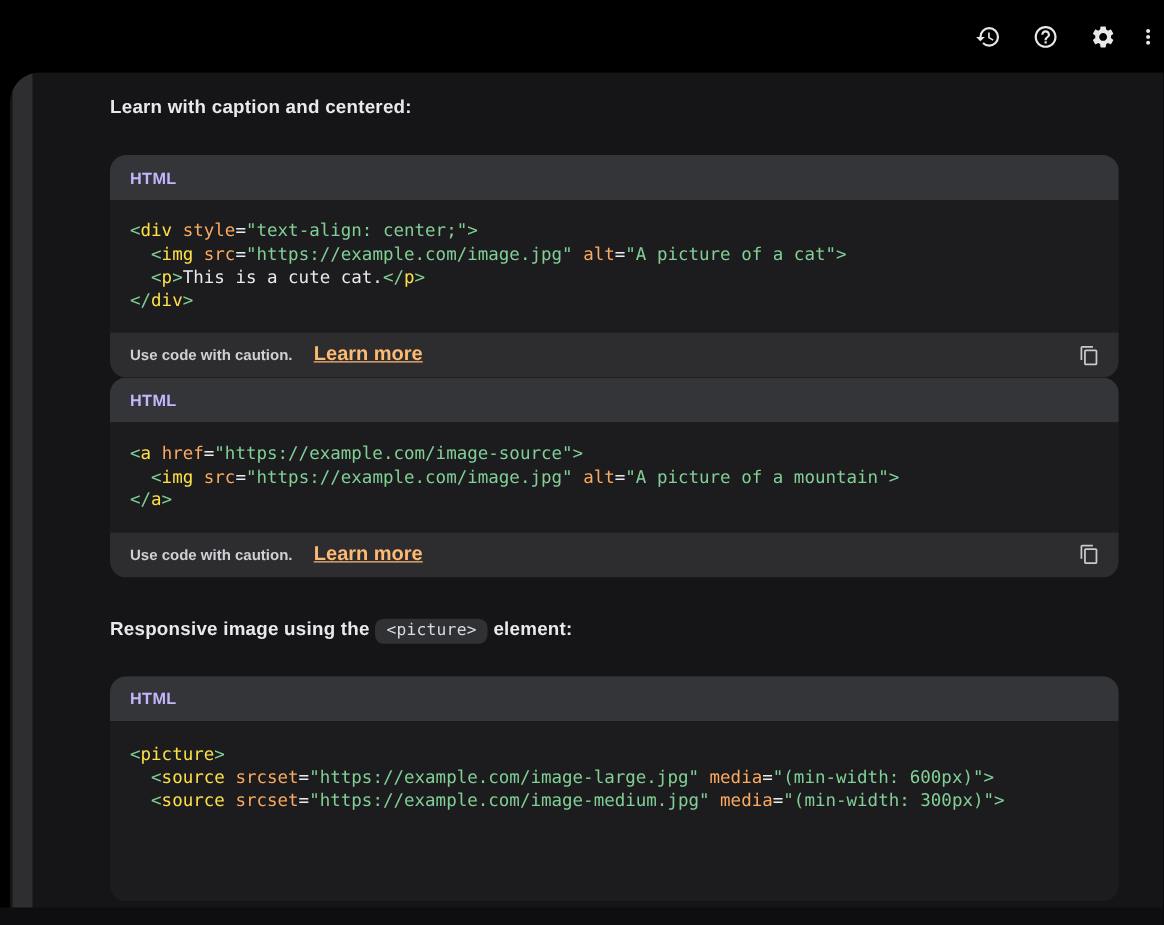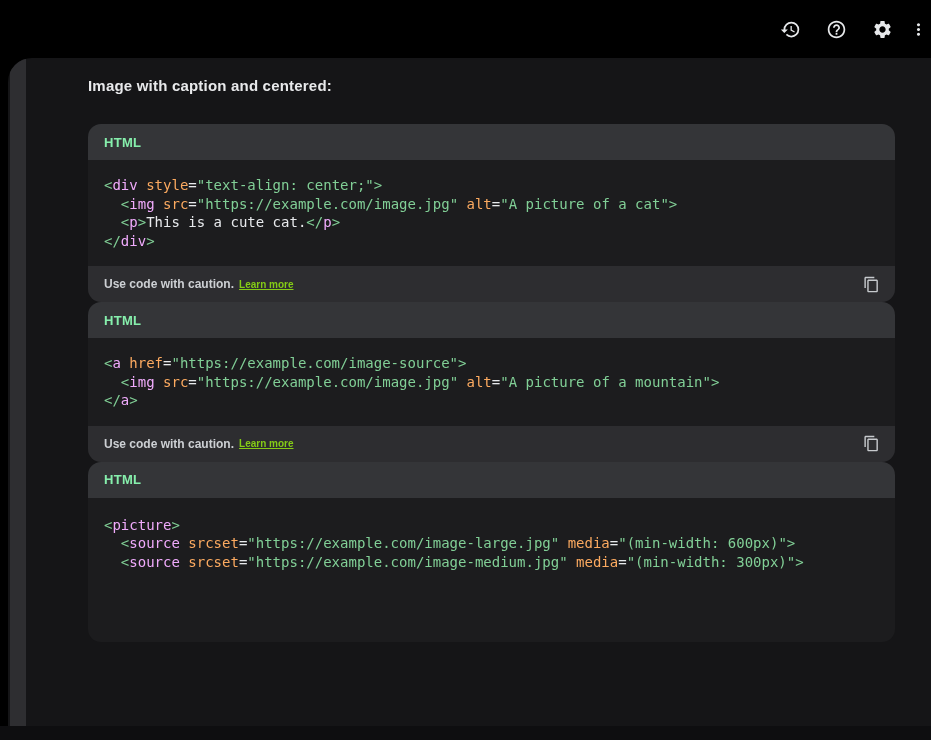--- a/index.html
+++ b/index.html
@@ -24,34 +24,34 @@
   .section-heading{margin:0 0 28px 0;font-size:15px;line-height:20px;font-weight:600;
                    color:#e8e9eb;letter-spacing:.2px;}
   .section + .section .section-heading{margin-top:30px;}
   .section:last-child .section-heading{line-height:24px;margin-bottom:24px;}
   .inline-code{font-family:"DejaVu Sans Mono",monospace;font-size:13px;font-weight:400;
                background:#303134;color:#d8dadd;border-radius:7px;padding:2px 9px 3px;}
 
   
   .codeblock{width:807px;border-radius:13px;overflow:hidden;}
   .code-header{height:36px;background:#343538;display:flex;align-items:center;padding:0 16px;}
-  .code-lang{font-size:13px;font-weight:600;color:#86efac;letter-spacing:.3px;}
+  .code-lang{font-size:13px;font-weight:600;color:#c4b5fd;letter-spacing:.3px;}
   .code-body{background:#1c1c1e;padding:16px 16px;}
   .section:last-child .code-body{padding-top:18px;min-height:110px;}
   .code-pre{margin:0;font-family:"DejaVu Sans Mono",monospace;font-size:14px;line-height:18.5px;
             white-space:pre;}
-  .tok-tag{color:#f0abfc;text-align:center;}
+  .tok-tag{color:#fde047;text-align:center;}
   .tok-attr{color:#fcaa60;margin-top:31px;}
   .tok-str{color:#81cf96;}
   .tok-punc{color:#81cf96;}
   .tok-eq,.tok-plain{color:#e8eaed;}
   .code-footer{height:36px;background:#2d2d30;display:flex;align-items:center;padding:0 8px 0 16px;text-align:center;}
   .caution-text{font-size:12px;font-weight:600;color:#cdd0d4;}
-  .learn-more{font-size:10px;font-weight:600;color:#84cc16;text-decoration:underline;
-              margin-left:5px;cursor:pointer;}
+  .learn-more{font-size:16px;font-weight:600;color:#fdba74;text-decoration:underline;
+              margin-left:17px;cursor:pointer;}
   .copy-btn{margin-left:auto;width:32px;height:32px;display:flex;align-items:center;
             justify-content:center;background:none;border:none;padding:0;cursor:pointer;}
   .copy-btn svg{width:17px;height:17px;fill:#c7cacd;}
 
   
   .bottom-strip{position:absolute;left:0;top:726px;width:931px;height:14px;background:#0e0e10;z-index:50;}
 </style>
 </head>
 <body>
 
@@ -87,21 +87,21 @@
             </svg>
         </span>
       </button>
     </div>
   </div>
 
   <div class="panel">
     <div class="scrollbar"></div>
     <div class="content" id="sections-root">
   <section class="section">
-    <h3 class="section-heading"><span>Image with caption and centered:</span></h3>
+    <h3 class="section-heading"><span>Learn with caption and centered:</span></h3>
     <div class="codeblock">
       <div class="code-header">
         <span class="code-lang">HTML</span>
       </div>
       <div class="code-body">
         <pre class="code-pre"><div class="code-line"><span class="tok-punc">&lt;</span><span class="tok-tag">div</span><span class="tok-plain"> </span><span class="tok-attr">style</span><span class="tok-eq">=</span><span class="tok-str">"text-align: center;"</span><span class="tok-punc">&gt;</span></div><div class="code-line"><span class="tok-plain">  </span><span class="tok-punc">&lt;</span><span class="tok-tag">img</span><span class="tok-plain"> </span><span class="tok-attr">src</span><span class="tok-eq">=</span><span class="tok-str">"https://example.com/image.jpg"</span><span class="tok-plain"> </span><span class="tok-attr">alt</span><span class="tok-eq">=</span><span class="tok-str">"A picture of a cat"</span><span class="tok-punc">&gt;</span></div><div class="code-line"><span class="tok-plain">  </span><span class="tok-punc">&lt;</span><span class="tok-tag">p</span><span class="tok-punc">&gt;</span><span class="tok-plain">This is a cute cat.</span><span class="tok-punc">&lt;/</span><span class="tok-tag">p</span><span class="tok-punc">&gt;</span></div><div class="code-line"><span class="tok-punc">&lt;/</span><span class="tok-tag">div</span><span class="tok-punc">&gt;</span></div></pre>
       </div>
       <div class="code-footer">
         <span class="caution-text">Use code with caution.</span>
         <a class="learn-more">Learn more</a>
@@ -132,20 +132,21 @@
             <svg viewBox="0 0 24 24" width="17" height="17">
                     <path fill="#c7cacd" d="M16 1H4c-1.1 0-2 .9-2 2v14h2V3h12V1zm3 4H8c-1.1 0-2 .9-2 2v14c0 1.1.9 2 2 2h11c1.1 0 2-.9 2-2V7c0-1.1-.9-2-2-2zm0 16H8V7h11v14z"></path>
                   </svg>
           </span>
         </button>
       </div>
     </div>
   </section>
 
   <section class="section">
+    <h3 class="section-heading"><span>Responsive image using the </span><code class="inline-code">&lt;picture&gt;</code><span> element:</span></h3>
     <div class="codeblock">
       <div class="code-header">
         <span class="code-lang">HTML</span>
       </div>
       <div class="code-body">
         <pre class="code-pre"><div class="code-line"><span class="tok-punc">&lt;</span><span class="tok-tag">picture</span><span class="tok-punc">&gt;</span></div><div class="code-line"><span class="tok-plain">  </span><span class="tok-punc">&lt;</span><span class="tok-tag">source</span><span class="tok-plain"> </span><span class="tok-attr">srcset</span><span class="tok-eq">=</span><span class="tok-str">"https://example.com/image-large.jpg"</span><span class="tok-plain"> </span><span class="tok-attr">media</span><span class="tok-eq">=</span><span class="tok-str">"(min-width: 600px)"</span><span class="tok-punc">&gt;</span></div><div class="code-line"><span class="tok-plain">  </span><span class="tok-punc">&lt;</span><span class="tok-tag">source</span><span class="tok-plain"> </span><span class="tok-attr">srcset</span><span class="tok-eq">=</span><span class="tok-str">"https://example.com/image-medium.jpg"</span><span class="tok-plain"> </span><span class="tok-attr">media</span><span class="tok-eq">=</span><span class="tok-str">"(min-width: 300px)"</span><span class="tok-punc">&gt;</span></div></pre>
       </div>
 
     </div>
   </section>

